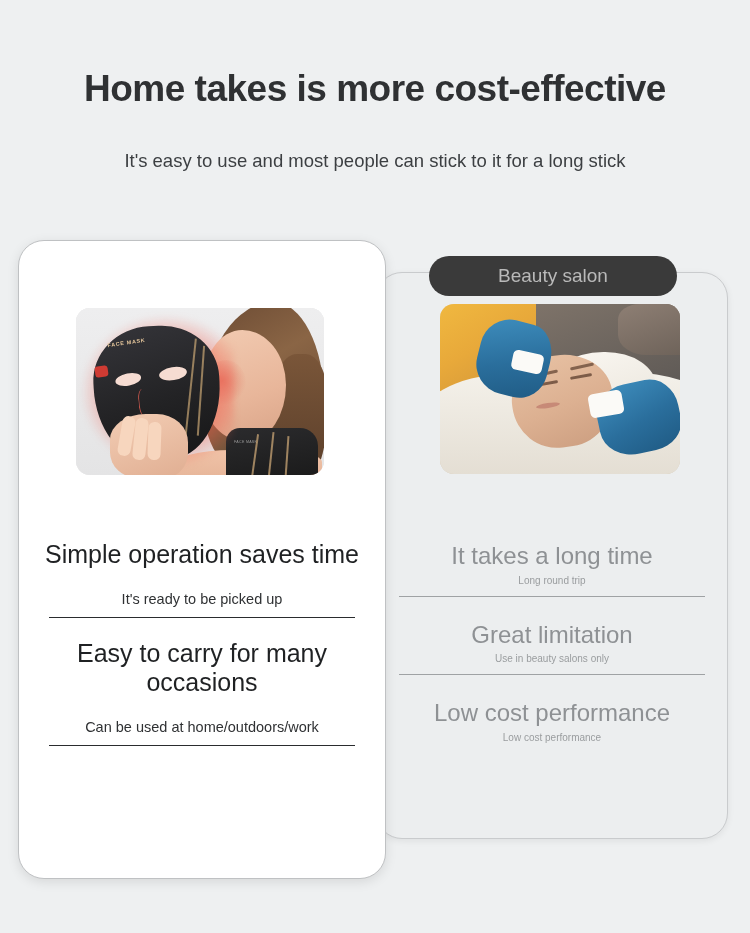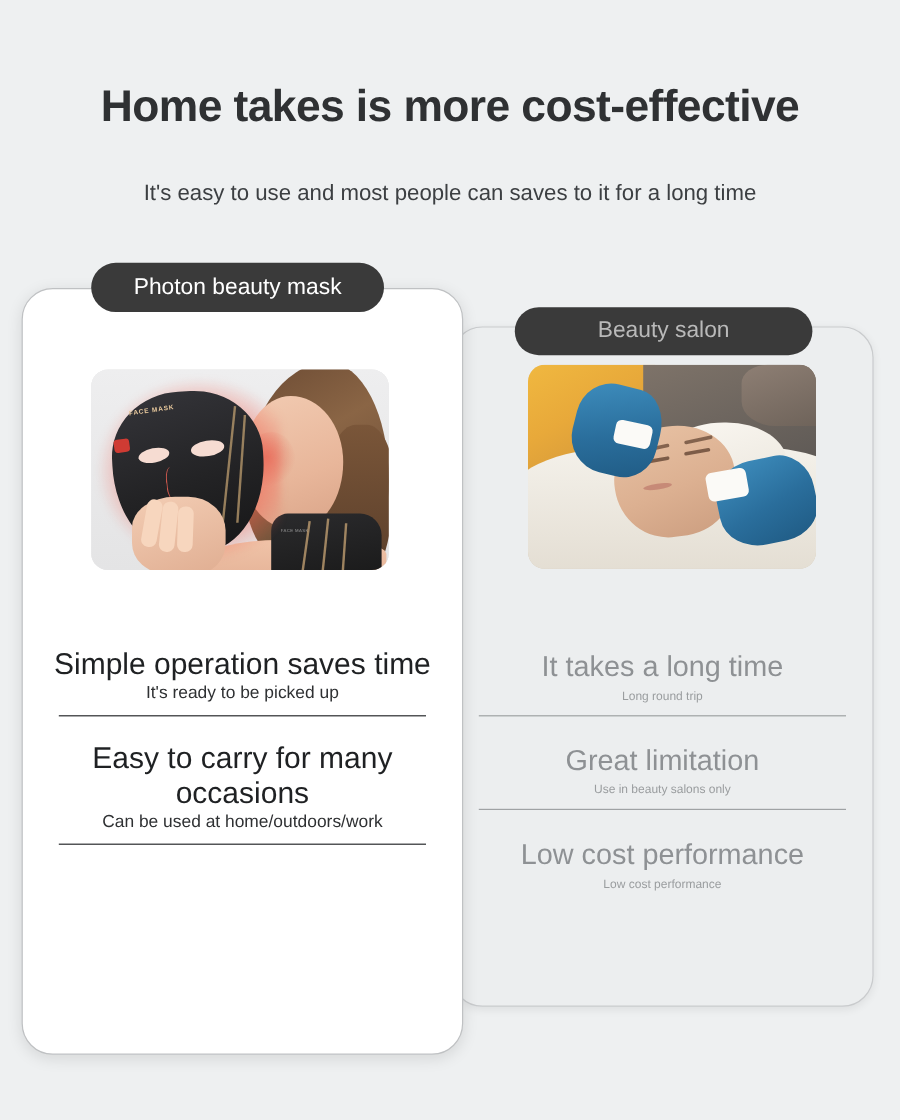--- a/index.html
+++ b/index.html
@@ -212,48 +212,47 @@
   
   .features{position:absolute;z-index:5;}
   .features-left{left:18px;top:540px;width:368px;}
   .features-right{left:376px;top:540px;width:352px;}
 
   .feat{position:relative;text-align:center;}
   .feat-title{line-height:1.15;}
   .feat-sub{line-height:1.2;}
 
   .features-left .feat-title{font-size:25px;color:#1f2123;}
-  .features-left .feat-sub{font-size:14.5px;color:#2f3133;margin-top:1px;}
+  .features-left .feat-sub{font-size:14.5px;color:#2f3133;margin-top:22px;}
   .features-right .feat-title{font-size:24px;color:#8e9194;}
   .features-right .feat-sub{font-size:10px;color:#9a9d9f;margin-top:5px;}
 
   .divider{height:1px;border:0;margin:0;}
   .features-left .divider{background:#2a2c2e;width:306px;margin:9px auto 0;}
   .features-right .divider{background:#9fa2a4;width:306px;margin:9px auto 0;}
 
   .features-left .feat:nth-child(1){margin-top:0;}
   .features-left .feat:nth-child(2){margin-top:21px;}
   .features-left .feat:nth-child(3){margin-top:22px;}
   .features-right .feat:nth-child(1){margin-top:2px;}
   .features-right .feat:nth-child(2){margin-top:24px;}
   .features-right .feat:nth-child(3){margin-top:24px;}
 </style>
 </head>
 <body>
 
 <div class="page">
 
   <div class="headline">Home takes is more cost-effective</div>
-  <div class="subhead">It's easy to use and most people can saves to it for a long time</div>
+  <div class="subhead">It's easy to use and most people can stick to it for a long stick</div>
 
   <div class="card card-right"></div>
 
   <div class="card card-left"></div>
 
-  <div class="badge badge-left">Photon beauty mask</div>
   <div class="badge badge-right">Beauty salon</div>
 
   <div class="photo photo-left">
     <div class="pl-bg"></div>
     <div class="pl-wall"></div>
     <div class="pl-hair"></div>
     <div class="pl-pony"></div>
     <div class="pl-face"></div>
     <div class="pl-cheek"></div>
     <div class="pl-shoulder"></div>

